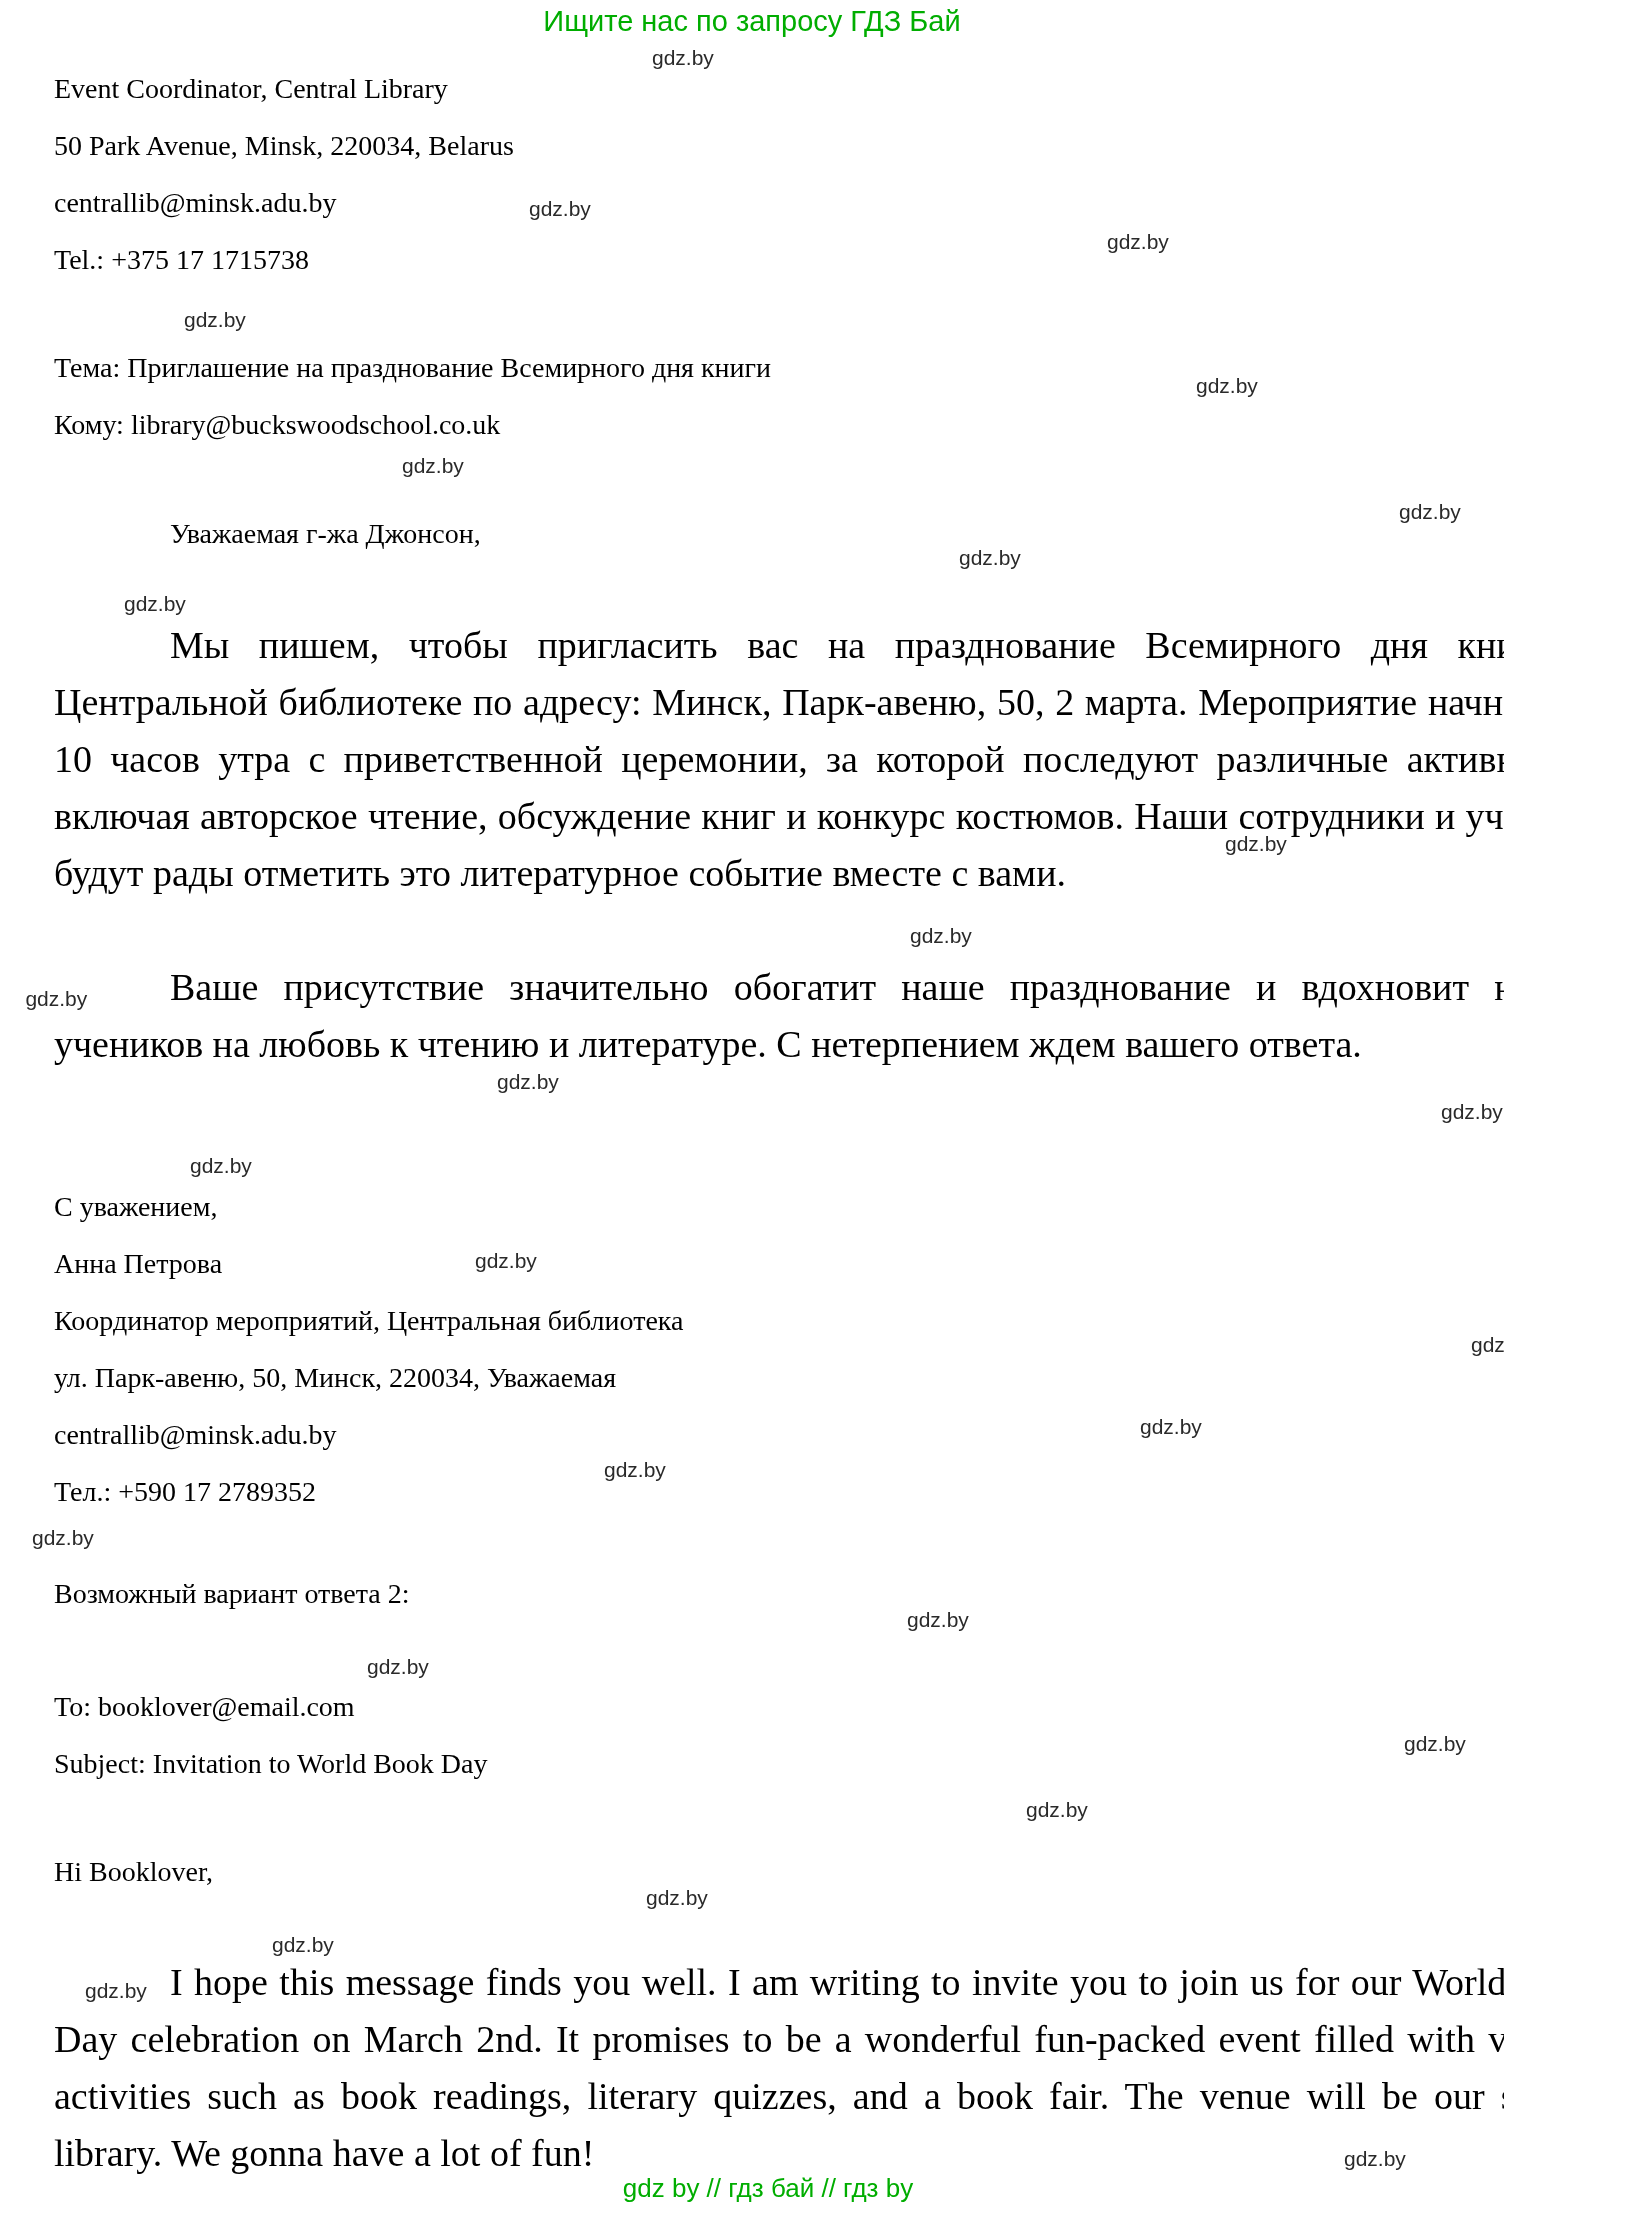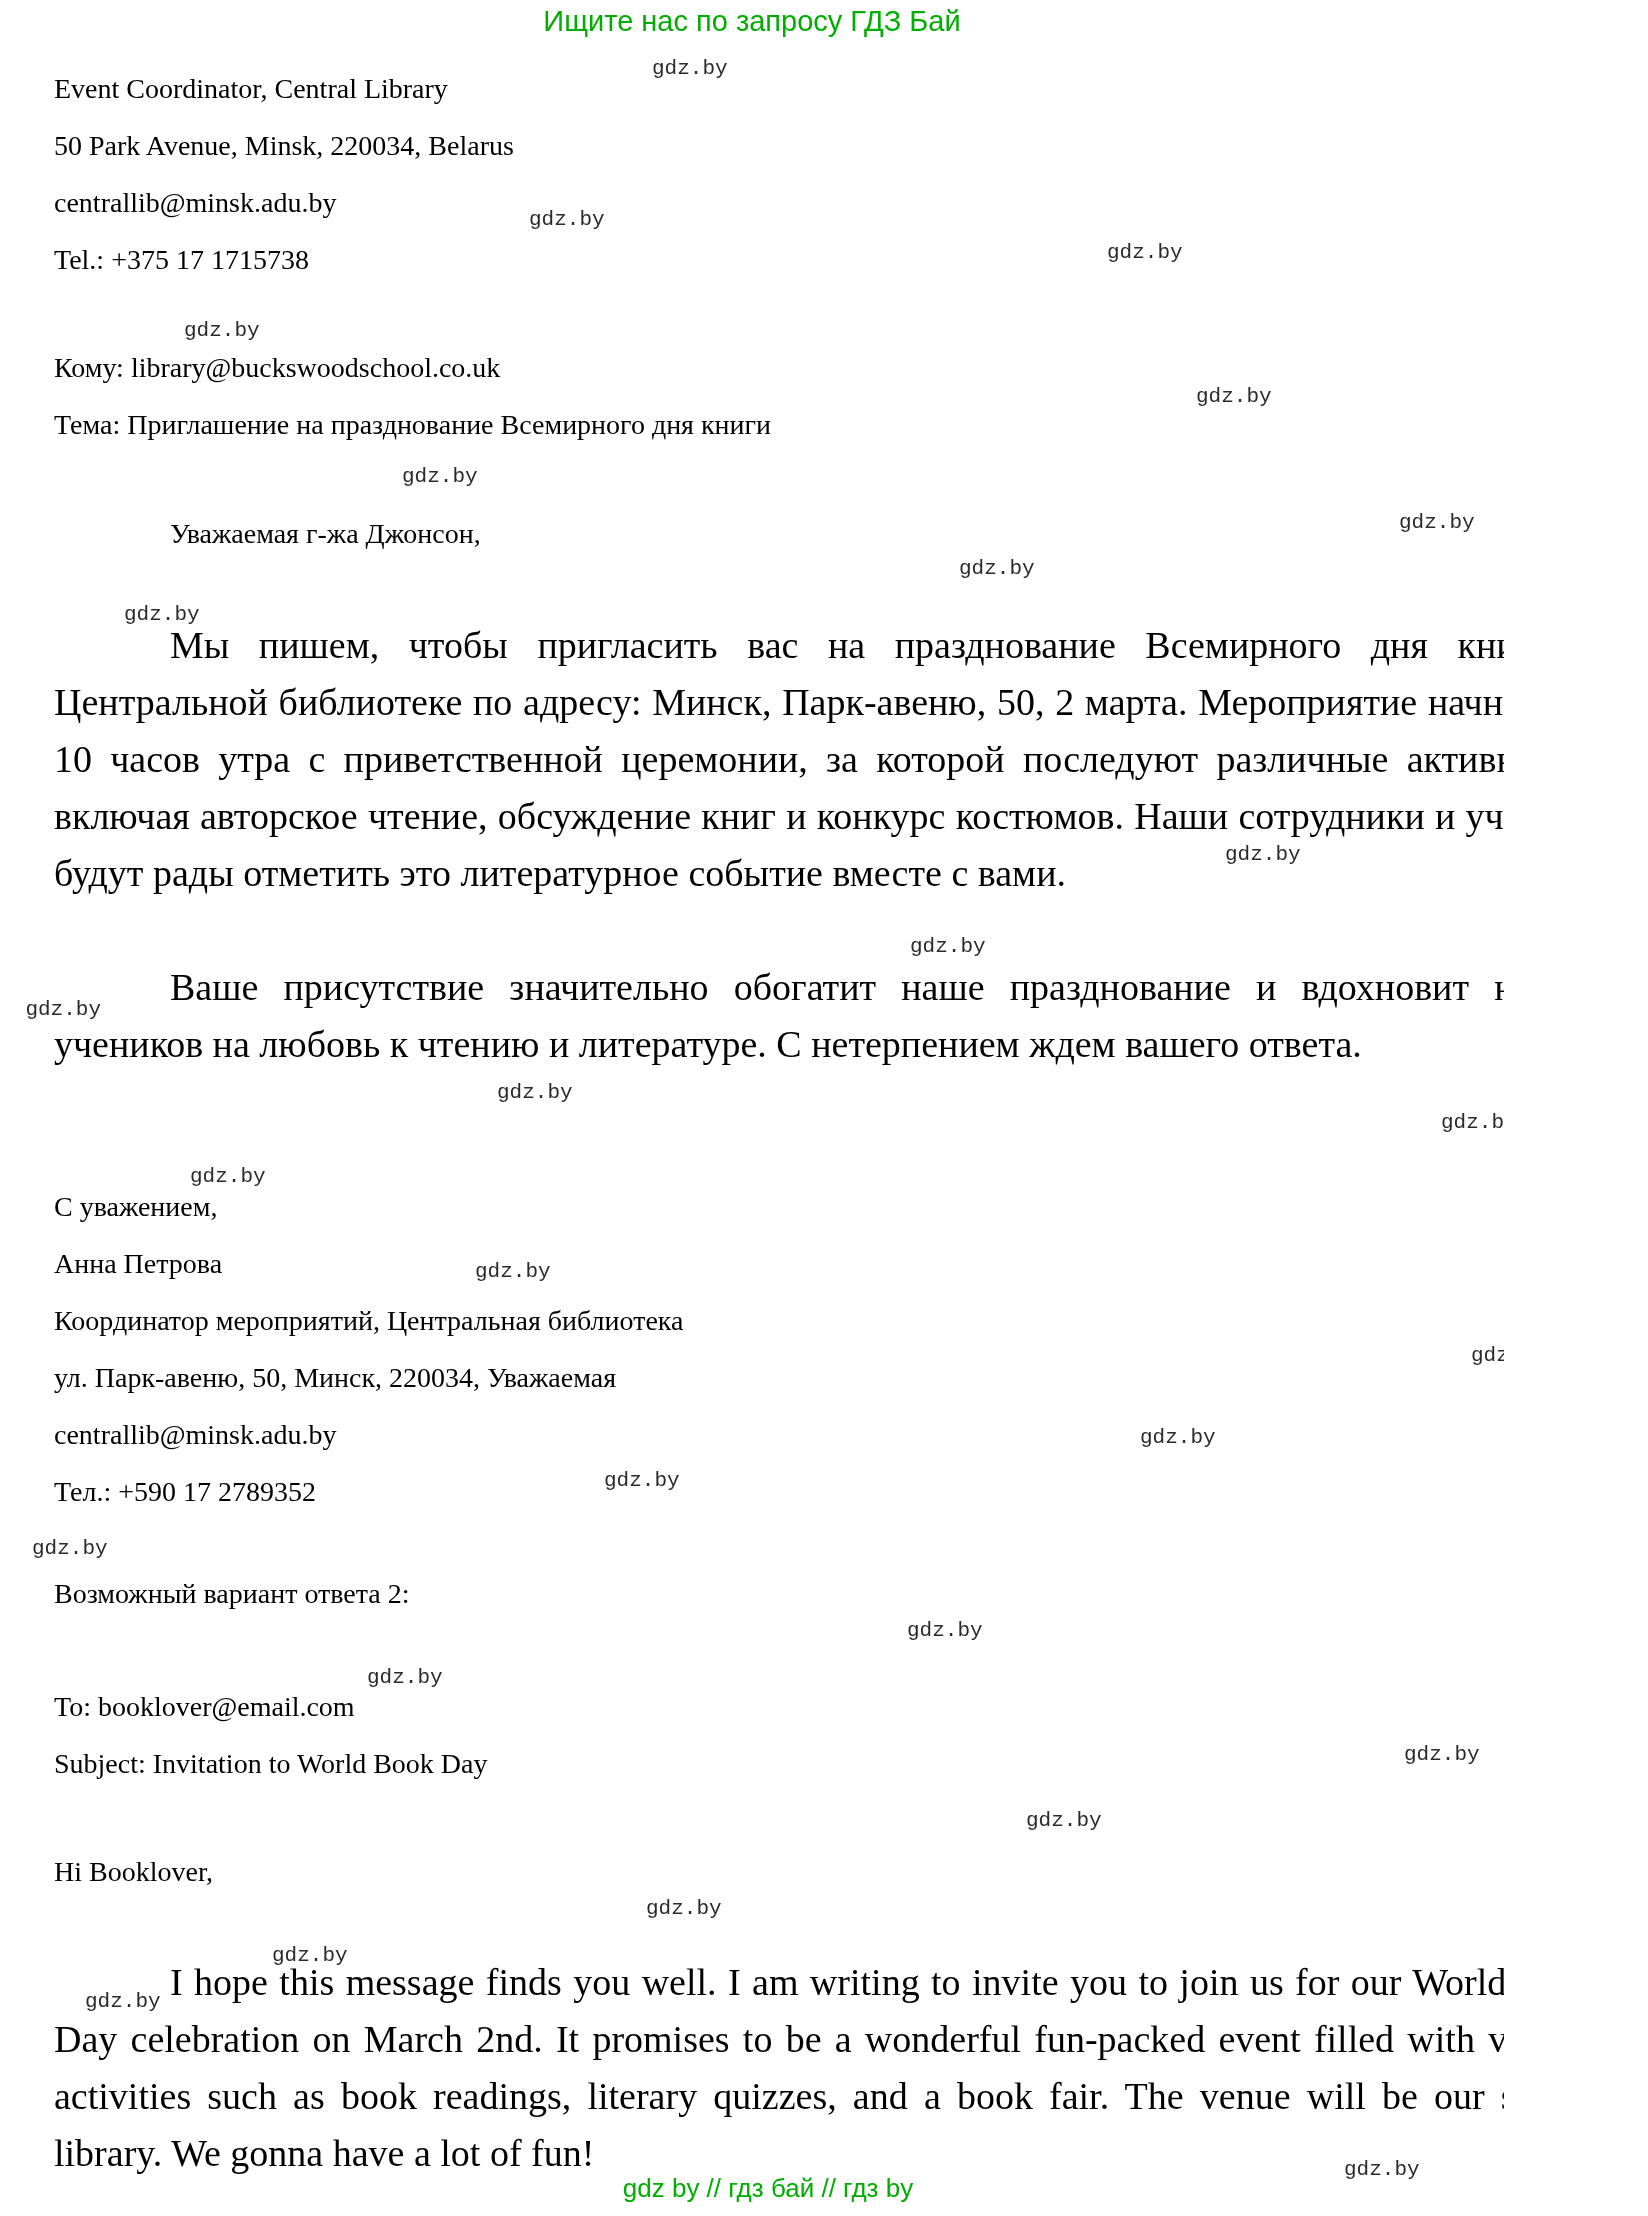--- a/index.html
+++ b/index.html
@@ -47,44 +47,43 @@
   }
   .indent { padding-left: 116px; }
   .watermark-layer {
     position: absolute;
     top: 0; left: 0; width: 100%; height: 100%;
     z-index: 5;
     pointer-events: none;
   }
   .watermark {
     position: absolute;
-    font-family: Liberation Mono, monospace;
+    font-family: Liberation Sans, sans-serif;
     font-size: 21px;
     color: var(--watermark-color, #2a2a2a);
     white-space: nowrap;
-    margin-top: 11px;
   }
 </style>
 </head>
 <body>
 
 <div class="page">
 
   <div class="banner-top">Ищите нас по запросу ГДЗ Бай</div>
 
   <div class="block" style="top:60px">
     <div class="line">Event Coordinator, Central Library</div>
     <div class="line">50 Park Avenue, Minsk, 220034, Belarus</div>
     <div class="line">centrallib@minsk.adu.by</div>
     <div class="line">Tel.: +375 17 1715738</div>
   </div>
 
   <div class="block" style="top:339px">
+    <div class="line">Тема: Приглашение на празднование Всемирного дня книги</div>
     <div class="line">Кому: library@buckswoodschool.co.uk</div>
-    <div class="line">Тема: Приглашение на празднование Всемирного дня книги</div>
   </div>
 
   <div class="block indent" style="top:505px">
     <div class="line">Уважаемая г-жа Джонсон,</div>
   </div>
 
   <div class="block para" style="top:617px">Мы пишем, чтобы пригласить вас на празднование Всемирного дня книги в Центральной библиотеке по адресу: Минск, Парк-авеню, 50, 2 марта. Мероприятие начнется в 10 часов утра с приветственной церемонии, за которой последуют различные активности, включая авторское чтение, обсуждение книг и конкурс костюмов. Наши сотрудники и ученики будут рады отметить это литературное событие вместе с вами.</div>
   <div class="block para" style="top:959px">Ваше присутствие значительно обогатит наше празднование и вдохновит наших учеников на любовь к чтению и литературе. С нетерпением ждем вашего ответа.</div>
 
   <div class="block" style="top:1178px">

